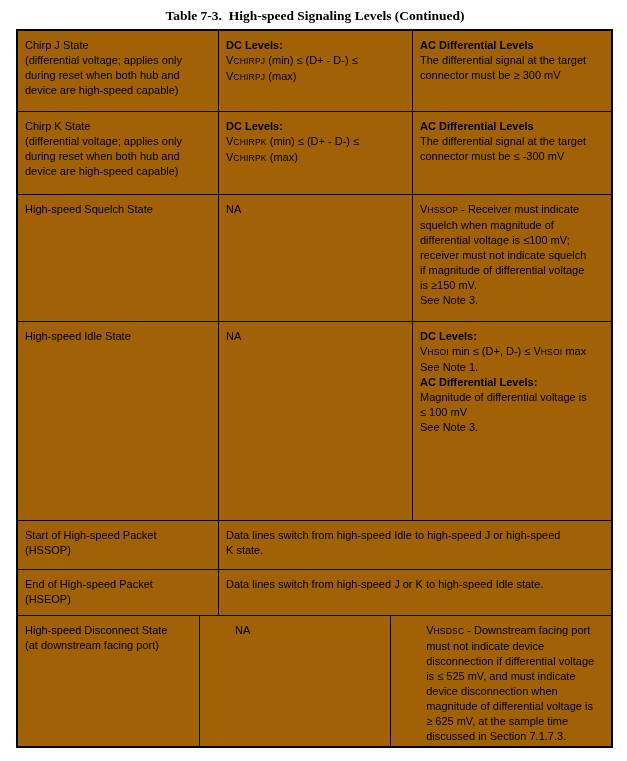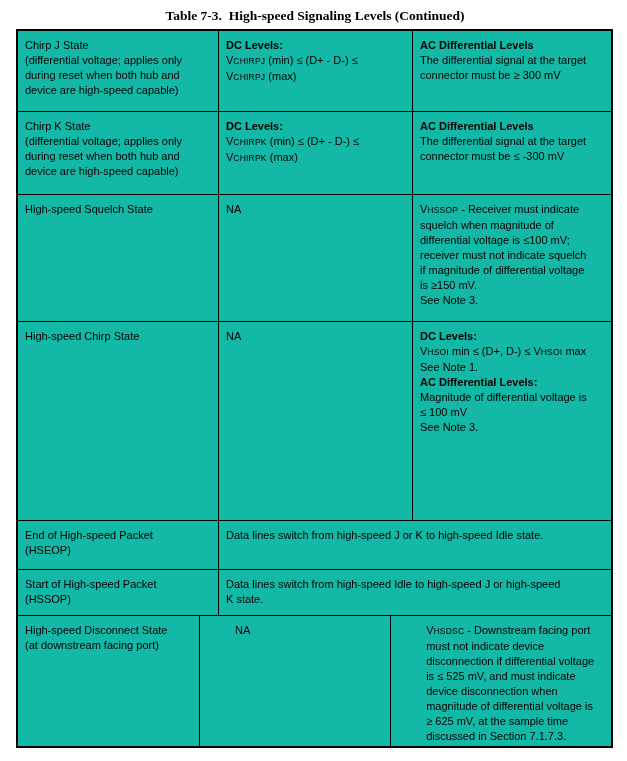--- a/index.html
+++ b/index.html
@@ -18,21 +18,21 @@
     font-weight: bold;
     font-size: 13.5px;
     line-height: 15px;
     white-space: pre;
   }
   .dtable {
     margin: 6px 0 0 16px;
     width: 597px;
     border: 2px solid #000;
     box-sizing: border-box;
-    background: #14b8a6;
+    background: #a16207;
   }
   .trow {
     display: flex;
     box-sizing: border-box;
     border-bottom: 1px solid #000;
   }
   .trow:last-child { border-bottom: none; gap: 28px; }
   .tcell {
     box-sizing: border-box;
     border-right: 1px solid #000;
@@ -99,35 +99,35 @@
         <div class="tcell"><div class="para"><span>High-speed Squelch State</span></div></div>
         <div class="tcell"><div class="para"><span>NA</span></div></div>
         <div class="tcell"><div class="para"><span>V</span><span class="sc">HSSOP</span><span> - Receiver must indicate
 squelch when magnitude of
 differential voltage is ≤100 mV;
 receiver must not indicate squelch
 if magnitude of differential voltage
 is ≥150 mV.</span></div><div class="para"><span>See Note 3.</span></div></div>
       </div>
       <div class="trow">
-        <div class="tcell"><div class="para"><span>High-speed Chirp State</span></div></div>
+        <div class="tcell"><div class="para"><span>High-speed Idle State</span></div></div>
         <div class="tcell"><div class="para"><span>NA</span></div></div>
         <div class="tcell"><div class="para"><span class="b">DC Levels:</span></div><div class="para"><span>V</span><span class="sc">HSOI</span><span> min ≤ (D+, D-) ≤ V</span><span class="sc">HSOI</span><span> max</span></div><div class="para"><span>See Note 1.</span></div><div class="para"><span class="b">AC Differential Levels:</span></div><div class="para"><span>Magnitude of differential voltage is
 ≤ 100 mV</span></div><div class="para"><span>See Note 3.</span></div></div>
-      </div>
-      <div class="trow">
-        <div class="tcell"><div class="para"><span>End of High-speed Packet
-(HSEOP)</span></div></div>
-        <div class="tcell"><div class="para"><span>Data lines switch from high-speed J or K to high-speed Idle state.</span></div></div>
       </div>
       <div class="trow">
         <div class="tcell"><div class="para"><span>Start of High-speed Packet
 (HSSOP)</span></div></div>
         <div class="tcell"><div class="para"><span>Data lines switch from high-speed Idle to high-speed J or high-speed
 K state.</span></div></div>
+      </div>
+      <div class="trow">
+        <div class="tcell"><div class="para"><span>End of High-speed Packet
+(HSEOP)</span></div></div>
+        <div class="tcell"><div class="para"><span>Data lines switch from high-speed J or K to high-speed Idle state.</span></div></div>
       </div>
       <div class="trow">
         <div class="tcell"><div class="para"><span>High-speed Disconnect State
 (at downstream facing port)</span></div></div>
         <div class="tcell"><div class="para"><span>NA</span></div></div>
         <div class="tcell"><div class="para"><span>V</span><span class="sc">HSDSC</span><span> - Downstream facing port
 must not indicate device
 disconnection if differential voltage
 is ≤ 525 mV, and must indicate
 device disconnection when

